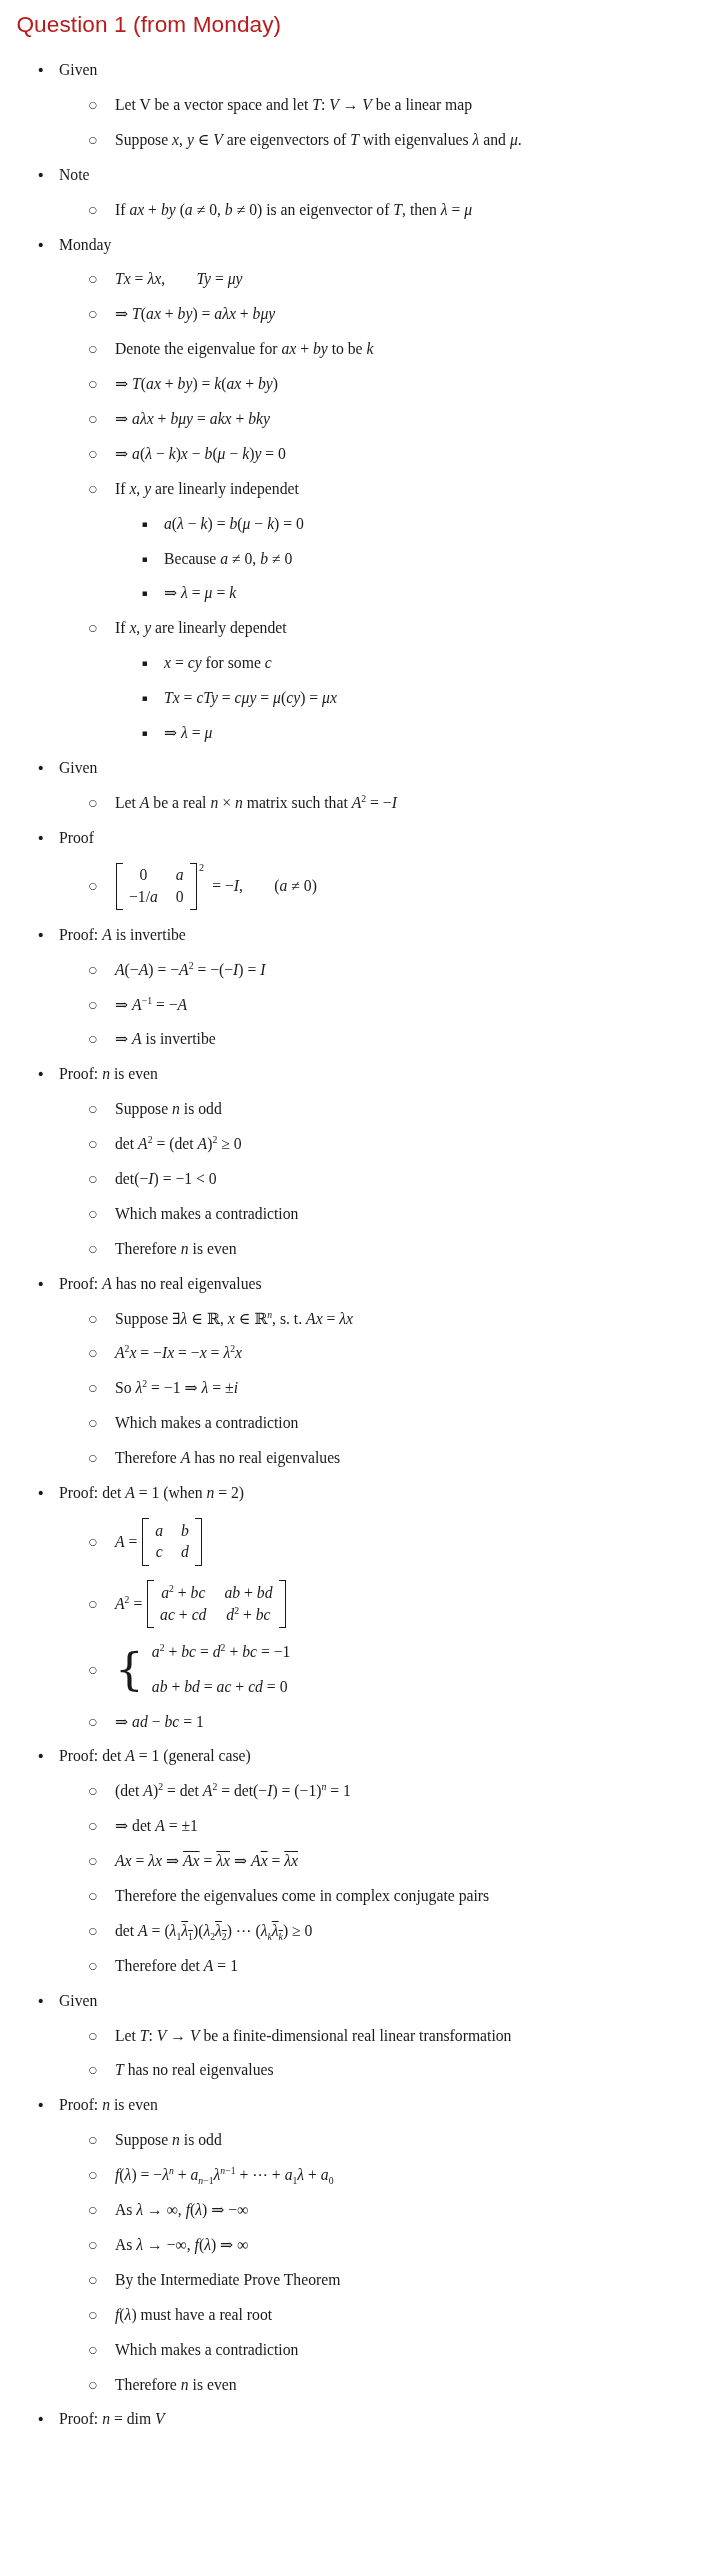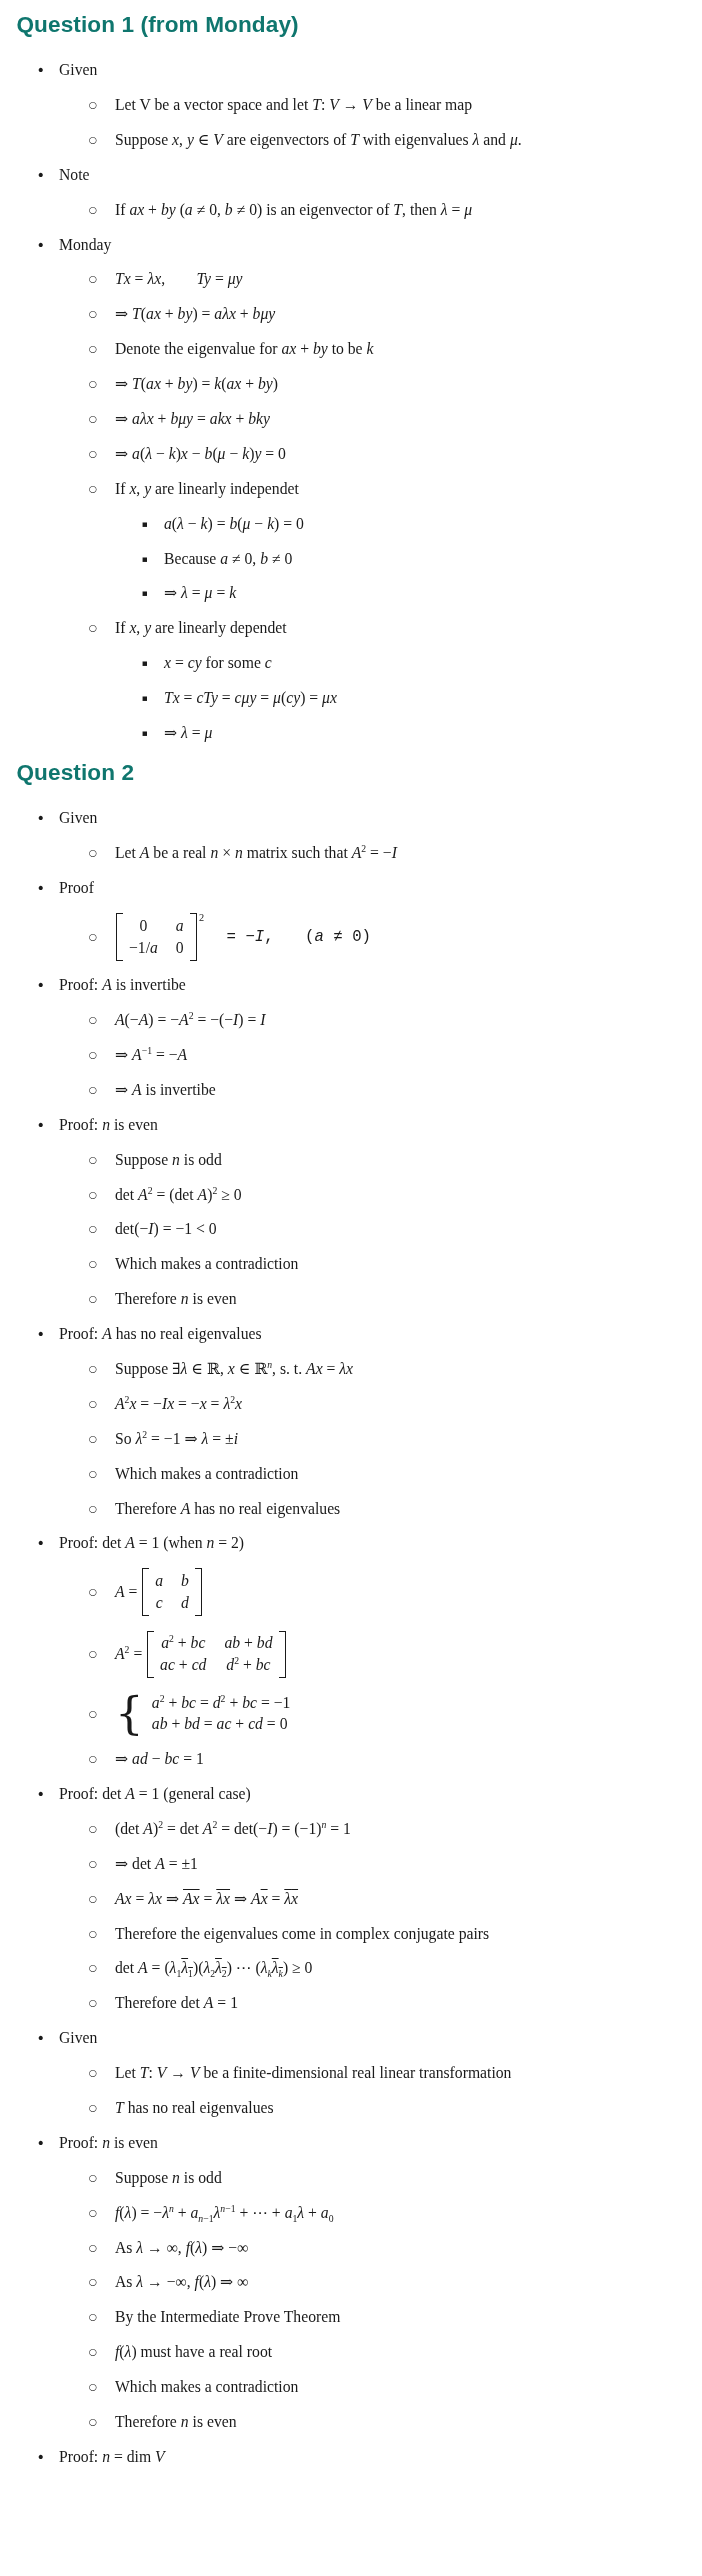--- a/index.html
+++ b/index.html
@@ -3,21 +3,21 @@
 <meta charset="utf-8">
 <style>
   html,body{margin:0;padding:0;background:#ffffff;}
   .page{
     width:702px;min-height:2576px;box-sizing:border-box;
     padding:9.6px 0 9.6px 0;background:#ffffff;
     font-family:"Liberation Serif","DejaVu Serif",serif;color:#1a1a1a;
   }
   .heading{
     font-family:"Liberation Sans","DejaVu Sans",sans-serif;
-    color:#0f766e;font-size:22.6px;line-height:30px;font-weight:700;
+    color:#b91c1c;font-size:22.6px;line-height:30px;font-weight:400;
     margin:8.2px 0 20.5px 16.4px;letter-spacing:0.1px;white-space:nowrap;
   }
   .page>.heading:first-child{margin-top:0;}
   .item{position:relative;font-size:15.7px;line-height:20.5px;margin-bottom:14.4px;}
   .lvl1{padding-left:59px;}
   .lvl2{padding-left:115px;}
   .lvl3{padding-left:164px;}
   .b{
     position:absolute;top:0;width:13.7px;height:20.5px;
     display:flex;align-items:center;justify-content:center;
@@ -26,29 +26,29 @@
   .lvl1>.b{left:34px;font-size:14.4px;}
   .lvl2>.b{left:86px;font-size:9.6px;}
   .lvl3>.b{left:138px;font-size:9px;}
   .item.matrix>.b,.item.system>.b{top:50%;height:auto;transform:translateY(-50%);}
   .content{white-space:nowrap;}
   .content i{font-style:italic;}
   sup,sub{line-height:0;font-size:62%;}
   .ov{text-decoration:overline;}
   .mexpr,.sysexpr{display:inline-flex;align-items:center;vertical-align:middle;}
   .pre,.post{white-space:pre;}
-  .post{margin-left:13px;font-family:Liberation Mono, monospace;}
+  .post{margin-left:4px;}
   .mat{display:inline-flex;align-items:stretch;margin:0 0.7px;}
   .lb{width:6.2px;border:1.4px solid #1a1a1a;border-right:0;margin-right:3.4px;}
   .rb{width:6.2px;border:1.4px solid #1a1a1a;border-left:0;margin-left:3.4px;}
   .grid{display:inline-grid;column-gap:18px;row-gap:1.4px;padding:2.7px 2.7px;align-items:center;justify-items:center;}
   .cell{white-space:nowrap;}
   .msup{align-self:flex-start;font-size:10.3px;line-height:1;margin:0 0 0 1.4px;}
   .brace{font-family:"DejaVu Serif",serif;font-size:45px;line-height:40px;margin-right:8.2px;font-weight:400;}
-  .syslines{display:inline-flex;flex-direction:column;gap:1px;}
+  .syslines{display:inline-flex;flex-direction:column;gap:14px;}
   .sysline{white-space:nowrap;}
 </style>
 </head>
 <body>
 
 <div class="page" id="page-root">
     <div class="heading">Question 1 (from Monday)</div>
     <div class="item lvl1"><span class="b">•</span><span class="content">Given</span></div>
     <div class="item lvl2"><span class="b">○</span><span class="content">Let V be a vector space and let <i>T</i>: <i>V</i> → <i>V</i> be a linear map</span></div>
     <div class="item lvl2"><span class="b">○</span><span class="content">Suppose <i>x</i>, <i>y</i> ∈ <i>V</i> are eigenvectors of <i>T</i> with eigenvalues <i>λ</i> and <i>μ</i>.</span></div>
@@ -62,21 +62,20 @@
     <div class="item lvl2"><span class="b">○</span><span class="content">⇒ <i>aλx</i> + <i>bμy</i> = <i>akx</i> + <i>bky</i></span></div>
     <div class="item lvl2"><span class="b">○</span><span class="content">⇒ <i>a</i>(<i>λ</i> − <i>k</i>)<i>x</i> − <i>b</i>(<i>μ</i> − <i>k</i>)<i>y</i> = 0</span></div>
     <div class="item lvl2"><span class="b">○</span><span class="content">If <i>x</i>, <i>y</i> are linearly independet</span></div>
     <div class="item lvl3"><span class="b">▪</span><span class="content"><i>a</i>(<i>λ</i> − <i>k</i>) = <i>b</i>(<i>μ</i> − <i>k</i>) = 0</span></div>
     <div class="item lvl3"><span class="b">▪</span><span class="content">Because <i>a</i> ≠ 0, <i>b</i> ≠ 0</span></div>
     <div class="item lvl3"><span class="b">▪</span><span class="content">⇒ <i>λ</i> = <i>μ</i> = <i>k</i></span></div>
     <div class="item lvl2"><span class="b">○</span><span class="content">If <i>x</i>, <i>y</i> are linearly dependet</span></div>
     <div class="item lvl3"><span class="b">▪</span><span class="content"><i>x</i> = <i>cy</i> for some <i>c</i></span></div>
     <div class="item lvl3"><span class="b">▪</span><span class="content"><i>Tx</i> = <i>cTy</i> = <i>cμy</i> = <i>μ</i>(<i>cy</i>) = <i>μx</i></span></div>
     <div class="item lvl3"><span class="b">▪</span><span class="content">⇒ <i>λ</i> = <i>μ</i></span></div>
-    <div class="heading">Question 2</div>
     <div class="item lvl1"><span class="b">•</span><span class="content">Given</span></div>
     <div class="item lvl2"><span class="b">○</span><span class="content">Let <i>A</i> be a real <i>n</i> × <i>n</i> matrix such that <i>A</i><sup>2</sup> = −<i>I</i></span></div>
     <div class="item lvl1"><span class="b">•</span><span class="content">Proof</span></div>
     <div class="item lvl2 matrix"><span class="b">○</span><span class="content"><span class="mexpr">
           <span class="mat">
             <span class="lb"></span>
             <span class="grid" style="grid-template-columns: repeat(2, auto);">
               <span class="cell">0</span>
               <span class="cell"><i>a</i></span>
               <span class="cell">−1/<i>a</i></span>

